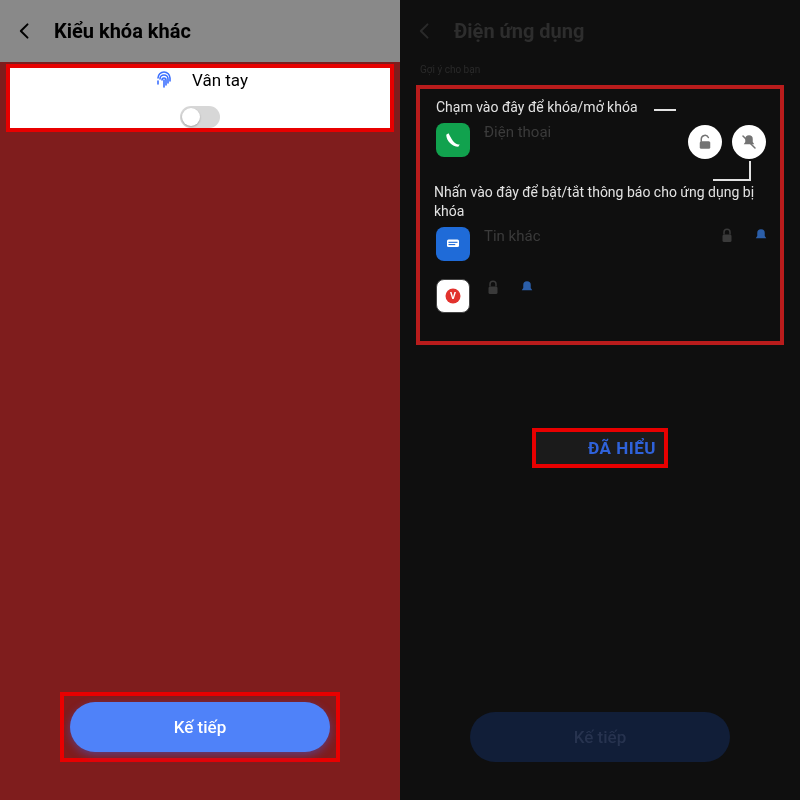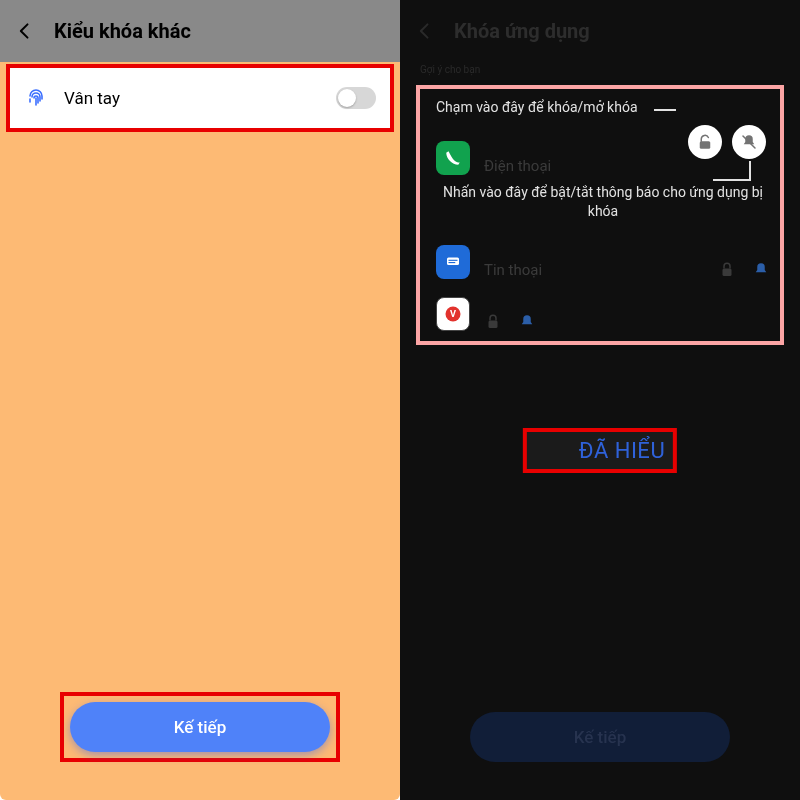--- a/index.html
+++ b/index.html
@@ -1,36 +1,36 @@
 <!DOCTYPE html>
 <html><head>
 <meta charset="utf-8">
 <style>
   * { box-sizing: border-box; margin: 0; padding: 0; }
   html, body { width: 800px; height: 800px; overflow: hidden; font-family: -apple-system, "Segoe UI", Roboto, sans-serif; }
   body { display: flex; }
 
   .screen { position: relative; width: 400px; height: 800px; }
-  .screen.left { background: #fdba74; border-radius: 6px; }
+  .screen.left { background: #7f1d1d; }
   .screen.right { background: #0f0f0f; }
 
   
   .header-left {
     display: flex; align-items: center; height: 62px; padding: 0 14px;
     background: #898989;
   }
   .back-icon { width: 22px; height: 22px; margin-right: 18px; display:flex; align-items:center; justify-content:center; }
   .title-left { font-size: 20px; font-weight: 700; color: #000; }
   .row-wrap {
     position: absolute; left: 6px; right: 6px; top: 64px;
     border: 4px solid #e80000; padding: 0;
   }
   .row {
     background: #fff; height: 60px; display: flex; align-items: center;
-    padding: 0 14px; justify-content: space-between;
+    padding: 0 0; justify-content: space-between; flex-direction: column;
   }
   .row-left { display: flex; align-items: center; gap: 16px; }
   .fp-icon { width: 24px; height: 24px; color:#3b6fff; }
   .row-label { font-size: 17px; color: #000; }
   .switch {
     width: 40px; height: 22px; background: #d7d7d7; border-radius: 12px; position: relative;
   }
   .switch .knob { position: absolute; left: 2px; top: 2px; width: 18px; height: 18px; background:#fff; border-radius:50%; box-shadow: 0 1px 2px rgba(0,0,0,.25);}
   .next-wrap {
     position: absolute; left: 50%; transform: translateX(-50%); bottom: 38px;
@@ -46,53 +46,53 @@
   .header-right {
     display: flex; align-items: center; height: 62px; padding: 0 14px;
     color: #3a3a3a;
   }
   .back-dim { width:22px; height:22px; margin-right:18px; display:flex; align-items:center; justify-content:center; }
   .title-right { font-size: 20px; font-weight: 700; color: #2d2d2d; }
   .subhead { font-size: 10px; color: #2a2a2a; padding: 2px 20px; }
 
   .tutorial-box {
     position: absolute; left: 16px; right: 16px; top: 85px;
-    border: 4px solid #fca5a5; padding: 8px 0 10px 6px;
+    border: 4px solid #b91c1c; padding: 8px 0 10px 6px;
   }
   .tip1, .tip2 { color: #e2e2e2; font-size: 14px; }
   .tip1 { text-align: left; padding: 2px 8px 8px 10px; }
-  .tip2 { text-align: center; padding: 8px 8px 6px 8px; line-height: 1.35; }
+  .tip2 { padding: 8px 8px 6px 8px; line-height: 1.35; }
   .tip1-row { display:flex; align-items:center; gap:8px; }
   .connector1 { width:22px; height:2px; background:#e2e2e2; }
   .circle-btn {
     width: 34px; height: 34px; background: #fff; border-radius: 50%;
     display:flex; align-items:center; justify-content:center; color:#737373;
   }
   .circles { position:absolute; right:14px; top:36px; display:flex; gap:10px; }
   .connector-down { position:absolute; right:29px; top:72px; width:2px; height:18px; background:#e2e2e2;}
   .connector-left { position:absolute; right:29px; top:90px; width:38px; height:2px; background:#e2e2e2;}
 
   .app-row {
-    display:flex; align-items:flex-end; gap:14px; height:52px; padding:0 10px;
+    display:flex; align-items:flex-start; gap:14px; height:52px; padding:0 10px;
   }
   .app-icon { width:34px; height:34px; border-radius:8px; display:flex; align-items:center; justify-content:center; }
   .app-phone { background:#11a24e; }
   .app-msg { background:#1f6bd8; }
   .app-vmsg { background:#fff; border:1px solid #444;}
   .app-label { font-size:15px; color:#3b3b3b; flex:1; }
   .end-icons { display:flex; gap:16px; align-items:center; }
   .mini { width:18px; height:18px; color:#3a3a3a; }
   .mini.blue { color:#2b5ea8; }
 
   .ok-wrap {
     position:absolute; left:50%; transform:translateX(-50%); top:428px;
     border:4px solid #e80000; padding:6px 8px;
     background:#1b1b1b;
   }
-  .ok-btn { color:#2f62da; font-size:22px; font-weight:400; letter-spacing:.5px;margin-left:44px; }
+  .ok-btn { color:#2f62da; font-size:17px; font-weight:700; letter-spacing:.5px;margin-left:44px; }
 
   .next-dim-btn {
     position:absolute; left:50%; transform:translateX(-50%); bottom:38px;
     width:260px; height:50px; border-radius:26px; background:#111e38;
     display:flex; align-items:center; justify-content:center;
     color:#27334f; font-size:17px; font-weight:500;
   }
 
   svg { display:block; }
 </style>
@@ -138,21 +138,21 @@
   </div>
 </div>
 
 <div class="screen right">
   <div class="header-right">
     <div class="back-dim">
       <svg viewBox="0 0 24 24" width="20" height="20">
           <path d="M15 4l-8 8 8 8" stroke="#2a2a2a" stroke-width="2.4" fill="none" stroke-linecap="round" stroke-linejoin="round"></path>
         </svg>
     </div>
-    <div class="title-right">Khóa ứng dụng</div>
+    <div class="title-right">Điện ứng dụng</div>
   </div>
   <div class="subhead">Gợi ý cho bạn</div>
 
   <div class="tutorial-box">
     <div class="tip1-row">
       <div class="tip1">Chạm vào đây để khóa/mở khóa</div>
       <div class="connector1"></div>
     </div>
 
     <div class="circles">
@@ -184,21 +184,21 @@
     <div class="tip2">Nhấn vào đây để bật/tắt thông báo cho ứng dụng bị khóa</div>
 
     <div class="app-row">
       <div class="app-icon app-msg">
         <svg viewBox="0 0 24 24" width="18" height="18">
             <rect x="4" y="6" width="16" height="10" rx="2" fill="#fff"></rect>
             <rect x="6" y="9" width="12" height="1.5" fill="#1f6bd8"></rect>
             <rect x="6" y="12" width="9" height="1.5" fill="#1f6bd8"></rect>
           </svg>
       </div>
-      <div class="app-label">Tin thoại</div>
+      <div class="app-label">Tin khác</div>
       <div class="end-icons">
         <svg class="mini" viewBox="0 0 24 24">
             <rect x="6" y="10" width="12" height="10" rx="2" fill="currentColor"></rect>
             <path d="M8 10V7a4 4 0 0 1 8 0v3" stroke="currentColor" stroke-width="2" fill="none"></path>
           </svg>
         <svg class="mini blue" viewBox="0 0 24 24">
             <path d="M12 3a5 5 0 0 0-5 5v4l-2 3h14l-2-3V8a5 5 0 0 0-5-5z" fill="currentColor"></path>
           </svg>
       </div>
     </div>

